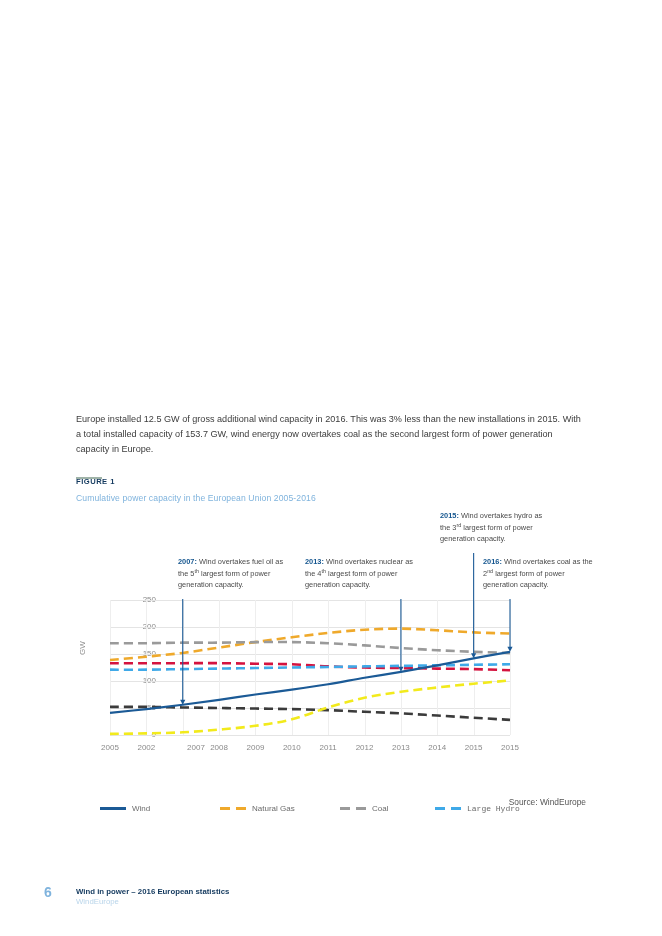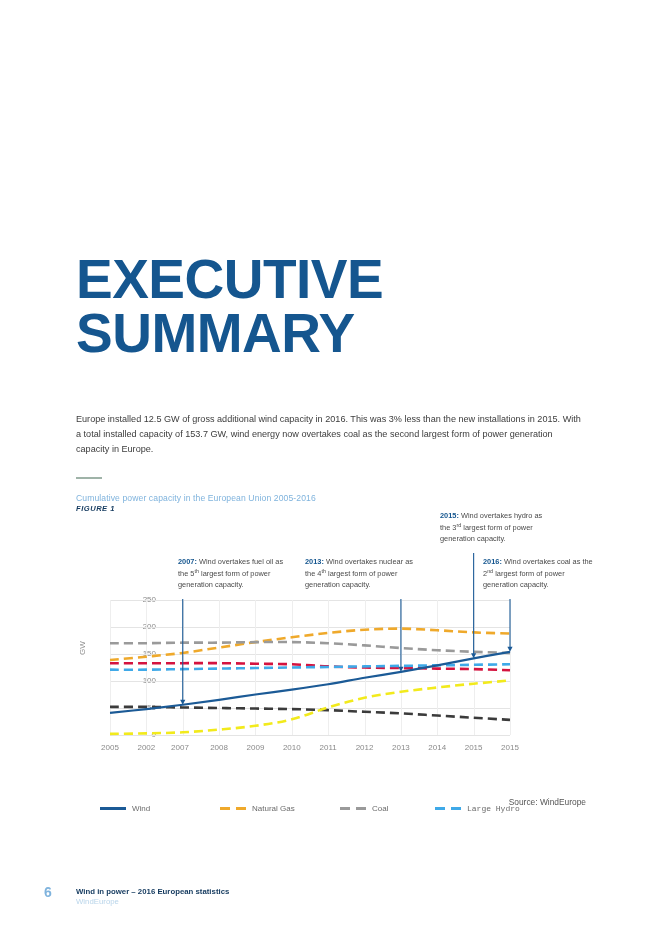--- a/index.html
+++ b/index.html
@@ -27,24 +27,23 @@
     position:absolute; left:76px; top:403px; width:510px;
     font-size:9.1px; line-height:1.62; color:#3c3c3c;
   }
 
   
   .fig-rule {
     position:absolute; left:76px; top:477px;
     width:26px; height:2px; background:#9fb3a8;
   }
   .fig-label {
-    position:absolute; left:76px; top:504px;
+    position:absolute; left:76px; top:477px;
     font-size:7.6px; font-weight:700; letter-spacing:0.5px;
     color:#13395e;
-    font-style:italic;
   }
   .fig-title {
     position:absolute; left:76px; top:493px;
     font-size:8.6px; color:#7fb3dd; letter-spacing:0.1px;
   }
 
   
   .chart { position:absolute; left:0px; top:505px; width:662px; height:310px; }
 
   .plot {
@@ -117,24 +116,20 @@
   .footer-sub {
     position:absolute; left:76px; top:897px;
     font-size:7.8px; color:#b9d5ea;
   }
 </style>
 </head>
 <body>
 
 <div class="page">
 
-  <div class="title">
-    <span>EXECUTIVE</span>
-    <span>SUMMARY</span>
-  </div>
 
   <p class="intro">Europe installed 12.5 GW of gross additional wind capacity in 2016. This was 3% less than the new installations in 2015. With a total installed capacity of 153.7 GW, wind energy now overtakes coal as the second largest form of power generation capacity in Europe.</p>
 
   <div class="fig-rule"></div>
   <div class="fig-label">FIGURE 1</div>
   <div class="fig-title">Cumulative power capacity in the European Union 2005-2016</div>
 
   <div class="chart">
 
     <div class="ylabel">GW</div>
@@ -142,21 +137,21 @@
         <div class="ytick" style="top: 230px;">0</div>
         <div class="ytick" style="top: 203px;">50</div>
         <div class="ytick" style="top: 176px;">100</div>
         <div class="ytick" style="top: 149px;">150</div>
         <div class="ytick" style="top: 122px;">200</div>
         <div class="ytick" style="top: 95px;">250</div>
       </div>
     <div id="xticks">
         <div class="xtick" style="left: 88px;">2005</div>
         <div class="xtick" style="left: 124.364px;">2002</div>
-        <div class="xtick" style="left: 158px;">2007</div>
+        <div class="xtick" style="left: 174px;">2007</div>
         <div class="xtick" style="left: 197.091px;">2008</div>
         <div class="xtick" style="left: 233.455px;">2009</div>
         <div class="xtick" style="left: 269.818px; text-align: center;">2010</div>
         <div class="xtick" style="left: 306.182px;">2011</div>
         <div class="xtick" style="left: 342.545px;">2012</div>
         <div class="xtick" style="left: 378.909px;">2013</div>
         <div class="xtick" style="left: 415.273px;">2014</div>
         <div class="xtick" style="left: 451.636px;">2015</div>
         <div class="xtick" style="left: 488px;">2015</div>
       </div>

